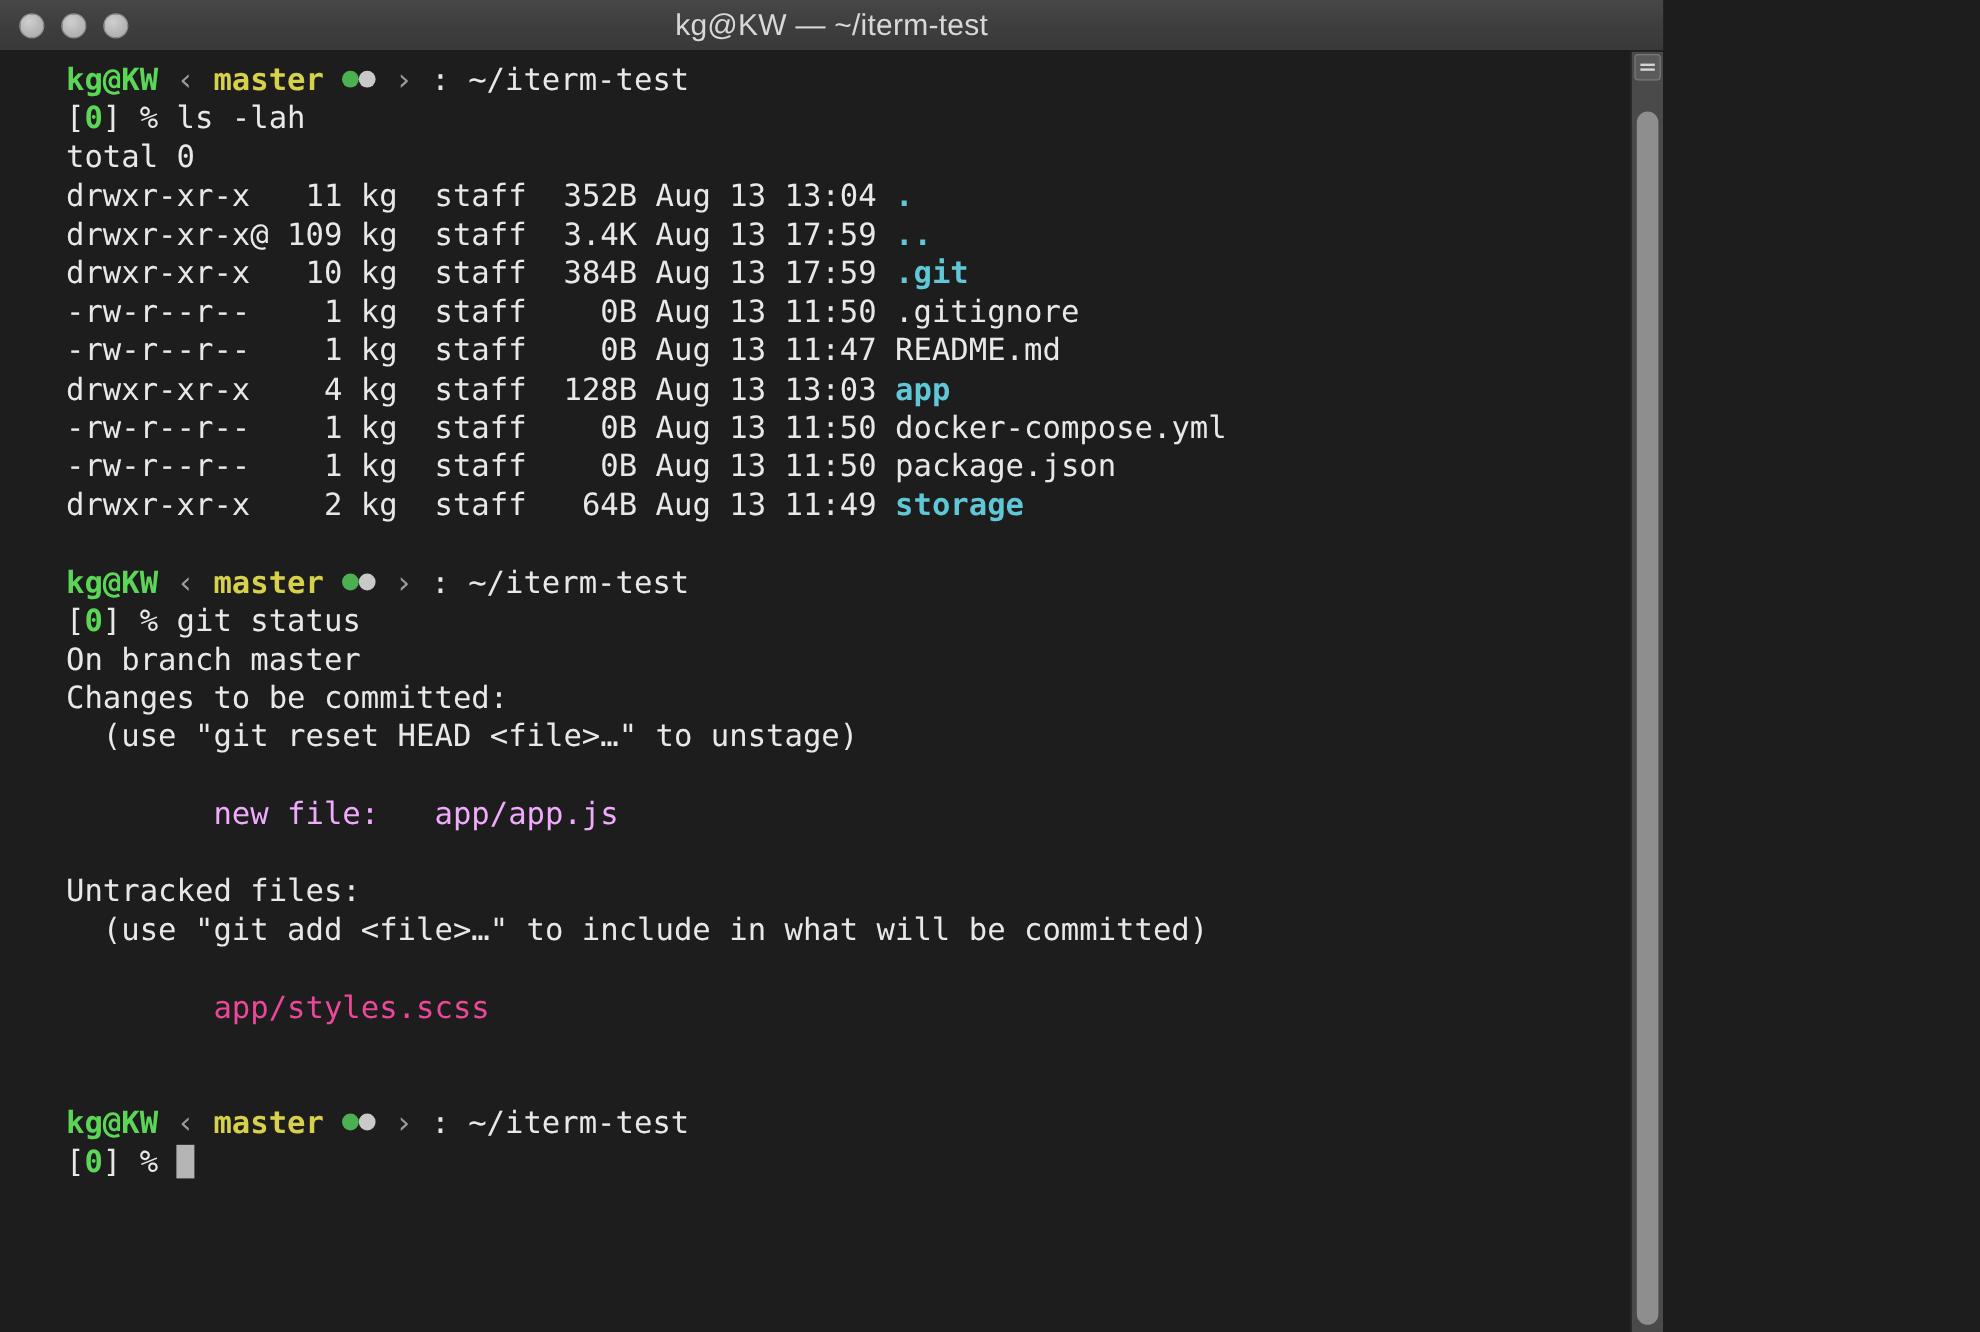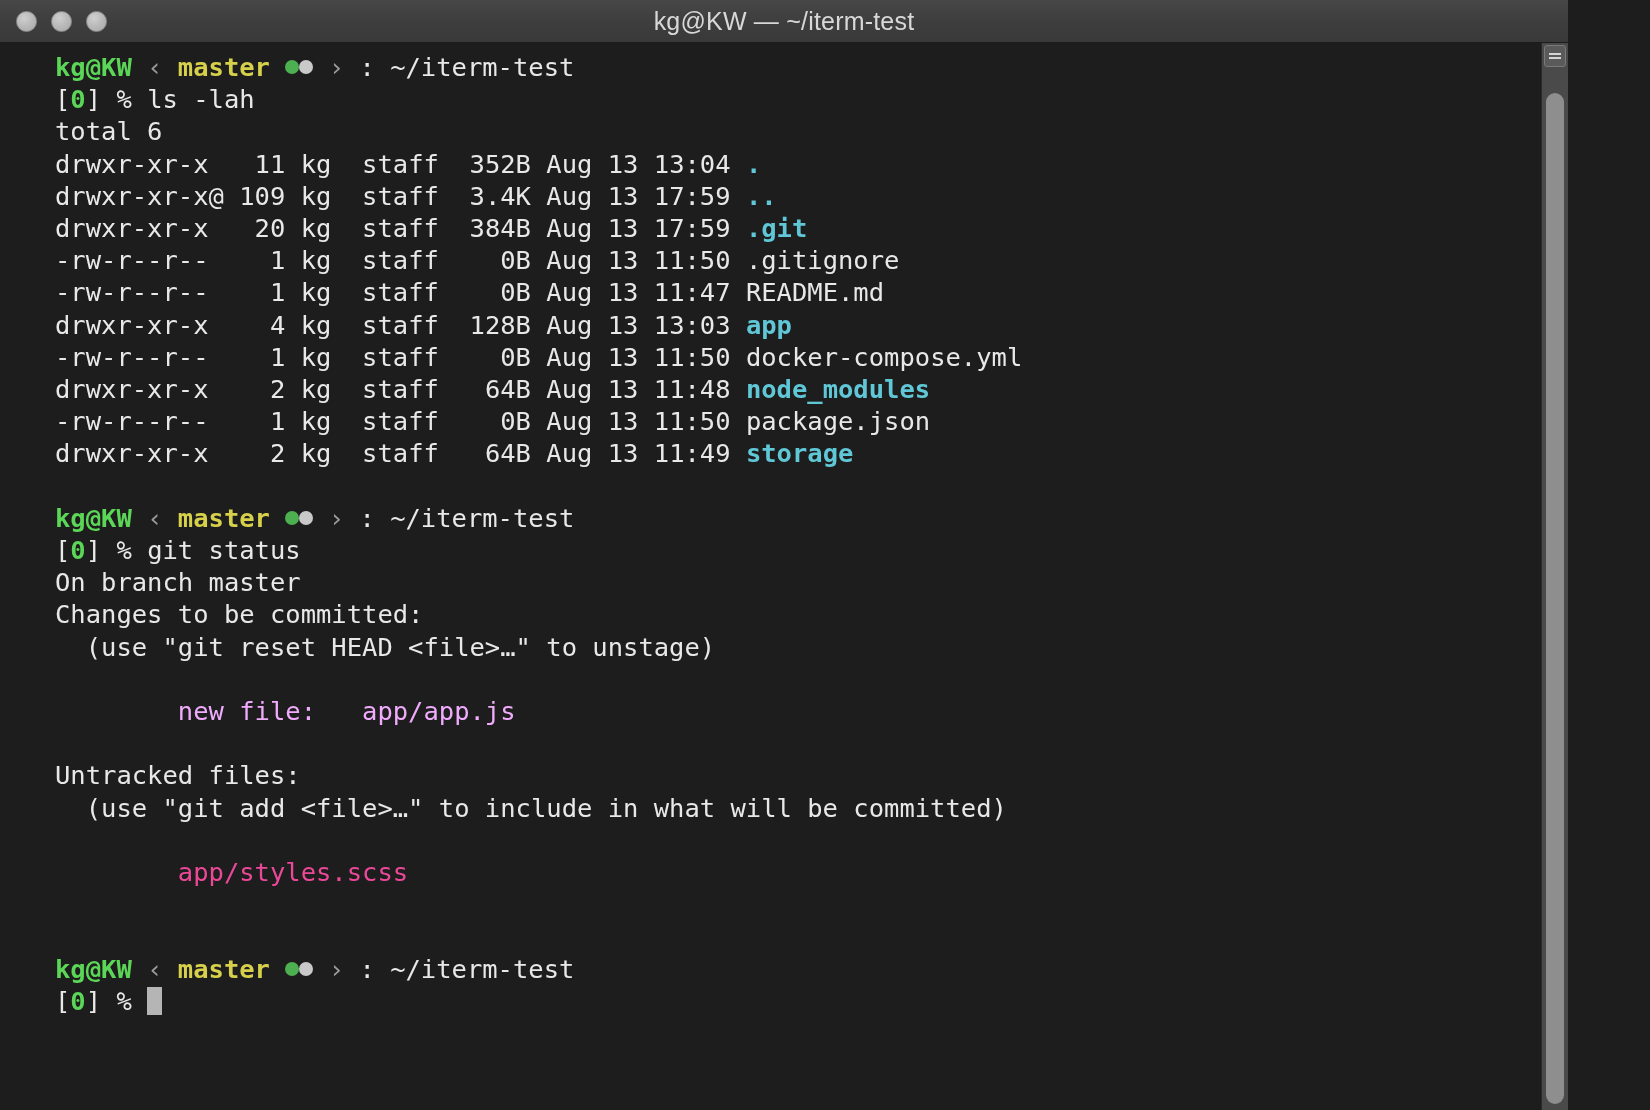--- a/index.html
+++ b/index.html
@@ -9,21 +9,21 @@
   }
   body {
     width: 1650px;
     height: 1110px;
     overflow: hidden;
     font-family: "DejaVu Sans Mono", monospace;
   }
 
   
   .window {
-    width: 1568px;
+    width: 1386px;
     height: 1110px;
     position: relative;
     background: #1d1d1d;
     display: flex;
     flex-direction: column;
   }
 
   
   .titlebar {
     height: 42px;
@@ -181,31 +181,30 @@
   </div>
 
   <div class="term-wrap">
 
     <div class="screen">
 
       <div class="line"><span class="c-green">kg@KW</span><span class="c-gray"> </span><span class="c-gray">‹</span><span> </span><span class="c-yellow">master</span><span> </span><span class="dot dot-green"></span><span class="dot dot-gray"></span><span> </span><span class="c-gray">›</span><span> </span><span class="c-white">:</span><span> </span><span class="c-white">~/iterm-test</span></div>
 
       <div class="line"><span class="c-white">[</span><span class="c-brgreen">0</span><span class="c-white">]</span><span> </span><span class="c-white">%</span><span> </span><span class="c-white">ls -lah</span></div>
 
-      <div class="line">total 6</div>
+      <div class="line">total 0</div>
 
       <div id="ls-rows">
           <div class="line"><span class="c-white">drwxr-xr-x </span><span class="c-white">  11 </span><span class="c-white">kg  </span><span class="c-white">staff  </span><span class="c-white">352B </span><span class="c-white">Aug 13 13:04 </span><span class="c-cyan">.</span></div>
           <div class="line"><span class="c-white">drwxr-xr-x@</span><span class="c-white"> 109 </span><span class="c-white">kg  </span><span class="c-white">staff  </span><span class="c-white">3.4K </span><span class="c-white">Aug 13 17:59 </span><span class="c-cyan">..</span></div>
-          <div class="line"><span class="c-white">drwxr-xr-x </span><span class="c-white">  20 </span><span class="c-white">kg  </span><span class="c-white">staff  </span><span class="c-white">384B </span><span class="c-white">Aug 13 17:59 </span><span class="c-cyan">.git</span></div>
+          <div class="line"><span class="c-white">drwxr-xr-x </span><span class="c-white">  10 </span><span class="c-white">kg  </span><span class="c-white">staff  </span><span class="c-white">384B </span><span class="c-white">Aug 13 17:59 </span><span class="c-cyan">.git</span></div>
           <div class="line"><span class="c-white">-rw-r--r-- </span><span class="c-white">   1 </span><span class="c-white">kg  </span><span class="c-white">staff  </span><span class="c-white">  0B </span><span class="c-white">Aug 13 11:50 </span><span class="c-white">.gitignore</span></div>
           <div class="line"><span class="c-white">-rw-r--r-- </span><span class="c-white">   1 </span><span class="c-white">kg  </span><span class="c-white">staff  </span><span class="c-white">  0B </span><span class="c-white">Aug 13 11:47 </span><span class="c-white">README.md</span></div>
           <div class="line"><span class="c-white">drwxr-xr-x </span><span class="c-white">   4 </span><span class="c-white">kg  </span><span class="c-white">staff  </span><span class="c-white">128B </span><span class="c-white">Aug 13 13:03 </span><span class="c-cyan">app</span></div>
           <div class="line"><span class="c-white">-rw-r--r-- </span><span class="c-white">   1 </span><span class="c-white">kg  </span><span class="c-white">staff  </span><span class="c-white">  0B </span><span class="c-white">Aug 13 11:50 </span><span class="c-white">docker-compose.yml</span></div>
-          <div class="line"><span class="c-white">drwxr-xr-x </span><span class="c-white">   2 </span><span class="c-white">kg  </span><span class="c-white">staff  </span><span class="c-white"> 64B </span><span class="c-white">Aug 13 11:48 </span><span class="c-cyan">node_modules</span></div>
           <div class="line"><span class="c-white">-rw-r--r-- </span><span class="c-white">   1 </span><span class="c-white">kg  </span><span class="c-white">staff  </span><span class="c-white">  0B </span><span class="c-white">Aug 13 11:50 </span><span class="c-white">package.json</span></div>
           <div class="line"><span class="c-white">drwxr-xr-x </span><span class="c-white">   2 </span><span class="c-white">kg  </span><span class="c-white">staff  </span><span class="c-white"> 64B </span><span class="c-white">Aug 13 11:49 </span><span class="c-cyan">storage</span></div>
         </div>
 
       <div class="line blank">&nbsp;</div>
 
       <div class="line"><span class="c-green">kg@KW</span><span> </span><span class="c-gray">‹</span><span> </span><span class="c-yellow">master</span><span> </span><span class="dot dot-green"></span><span class="dot dot-gray"></span><span> </span><span class="c-gray">›</span><span> </span><span class="c-white">:</span><span> </span><span class="c-white">~/iterm-test</span></div>
 
       <div class="line"><span class="c-white">[</span><span class="c-brgreen">0</span><span class="c-white">]</span><span> </span><span class="c-white">%</span><span> </span><span class="c-white">git status</span></div>
 

